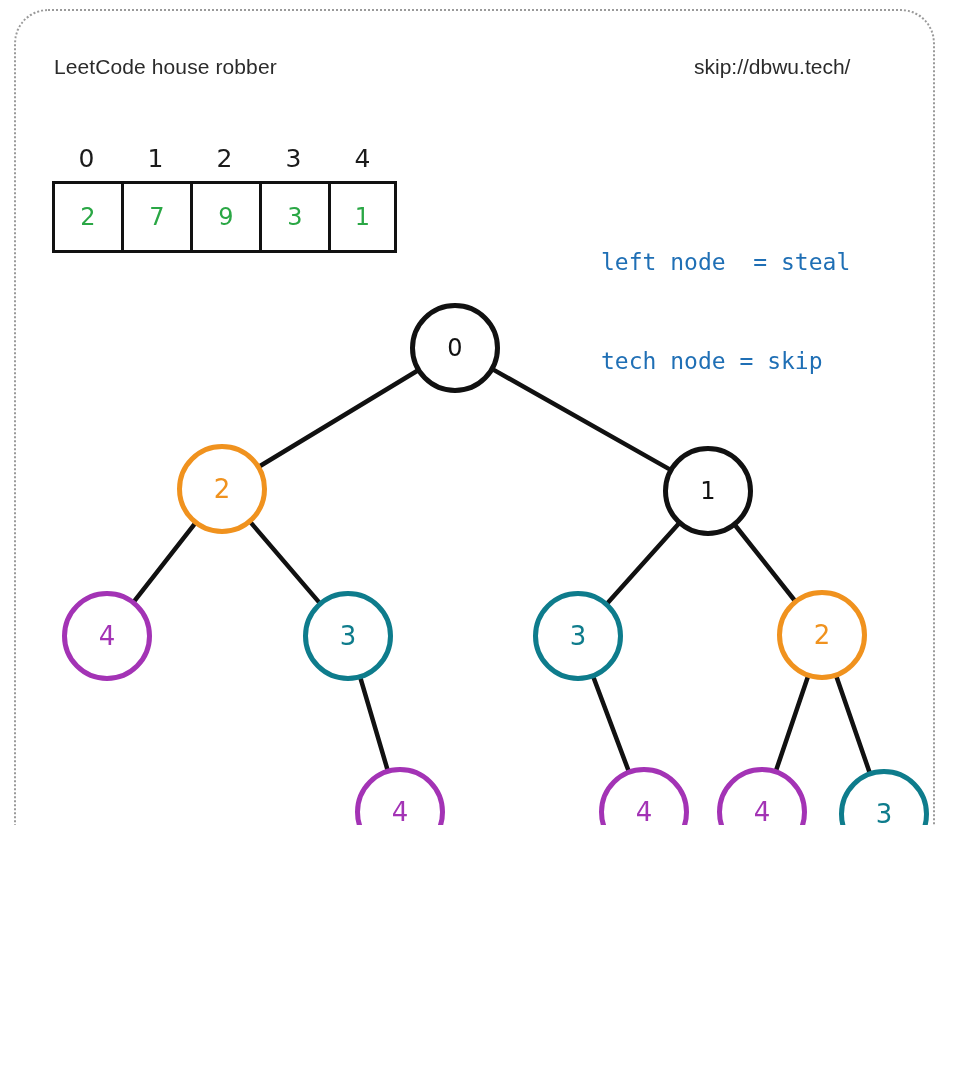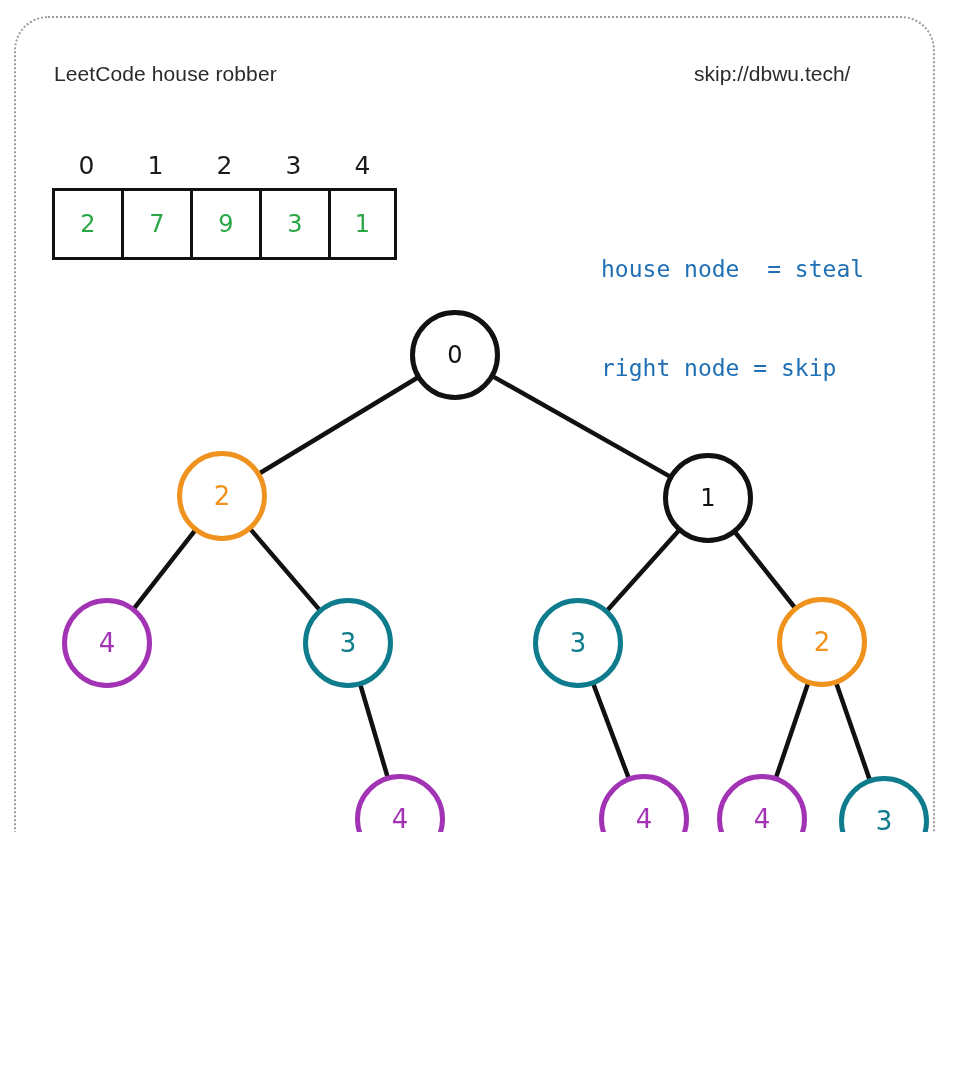--- a/index.html
+++ b/index.html
@@ -7,21 +7,20 @@
     padding: 0;
     background: #ffffff;
   }
   #canvas {
     position: relative;
     width: 963px;
     height: 825px;
     background: #ffffff;
     font-family: "Liberation Sans", sans-serif;
     overflow: hidden;
-    margin-top: 7px;
   }
   #frame {
     position: absolute;
     left: 14px;
     top: 9px;
     width: 921px;
     height: 1045px;
     border: 2px dotted #9a9a9a;
     border-radius: 34px;
     box-sizing: border-box;
@@ -137,22 +136,22 @@
     <div class="val-row" id="val-row">
         <div class="val-cell" style="color: rgb(42, 167, 69); border-color: rgb(17, 17, 17);">2</div>
         <div class="val-cell" style="color: rgb(42, 167, 69); border-color: rgb(17, 17, 17);">7</div>
         <div class="val-cell" style="color: rgb(42, 167, 69); border-color: rgb(17, 17, 17);">9</div>
         <div class="val-cell" style="color: rgb(42, 167, 69); border-color: rgb(17, 17, 17);">3</div>
         <div class="val-cell" style="color: rgb(42, 167, 69); border-color: rgb(17, 17, 17);">1</div>
       </div>
   </div>
 
   <div id="legend">
-    <div>house node  = steal</div>
-    <div>right node = skip</div>
+    <div>left node  = steal</div>
+    <div>tech node = skip</div>
   </div>
 
   <svg id="tree" viewBox="0 0 963 1071">
       <line x1="417.35611326602856" y1="370.7802061351501" x2="259.64388673397144" y2="466.2197938648499" stroke="#111111" stroke-width="4.5" stroke-linecap="round"></line>
       <line x1="493.3047649036859" y1="369.6505192933877" x2="669.695235096314" y2="469.3494807066123" stroke="#111111" stroke-width="4.5" stroke-linecap="round"></line>
       <line x1="194.88879361543326" y1="523.6551942480984" x2="134.11120638456674" y2="601.3448057519016" stroke="#111111" stroke-width="4.5" stroke-linecap="round"></line>
       <line x1="250.6348204320626" y1="522.4072905040731" x2="319.3651795679374" y2="602.5927094959269" stroke="#111111" stroke-width="4.5" stroke-linecap="round"></line>
       <line x1="678.6280193069109" y1="523.7610553884456" x2="607.3719806930891" y2="603.2389446115544" stroke="#111111" stroke-width="4.5" stroke-linecap="round"></line>
       <line x1="735.3109295520846" y1="525.4980162763175" x2="794.6890704479154" y2="600.5019837236825" stroke="#111111" stroke-width="4.5" stroke-linecap="round"></line>
       <line x1="360.4672302047657" y1="678.1967791545916" x2="387.5327697952343" y2="769.8032208454084" stroke="#111111" stroke-width="4.5" stroke-linecap="round"></line>

